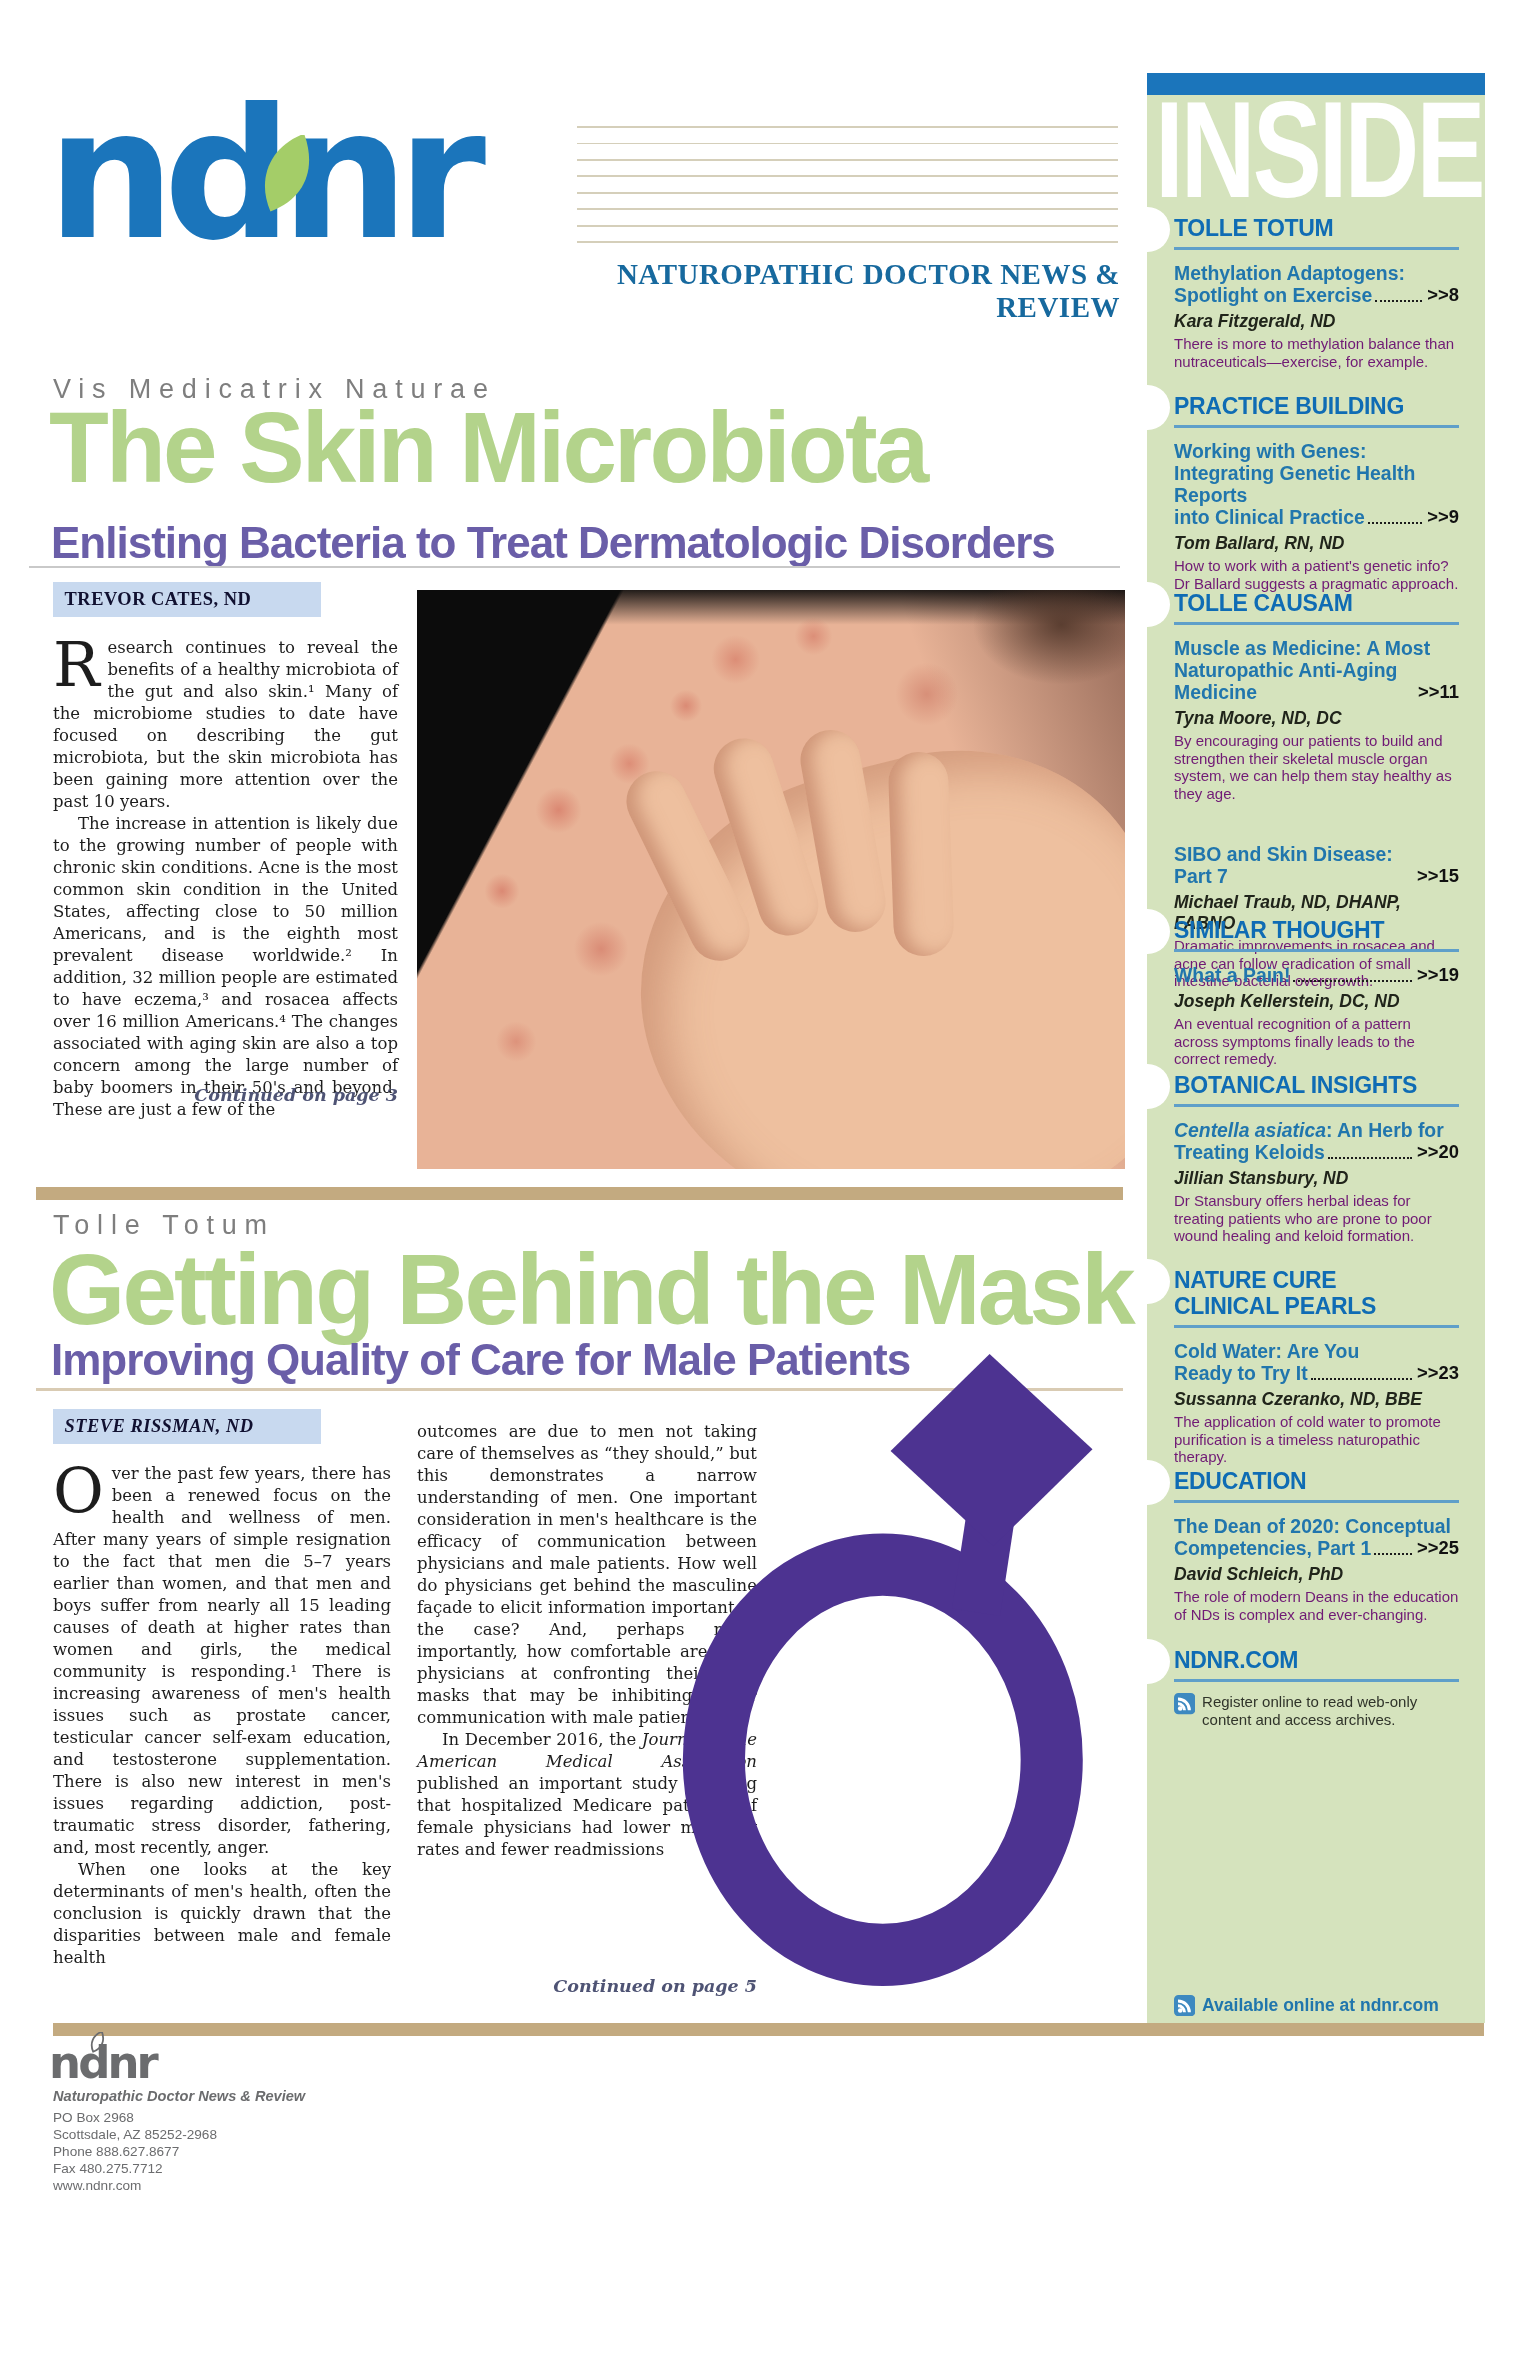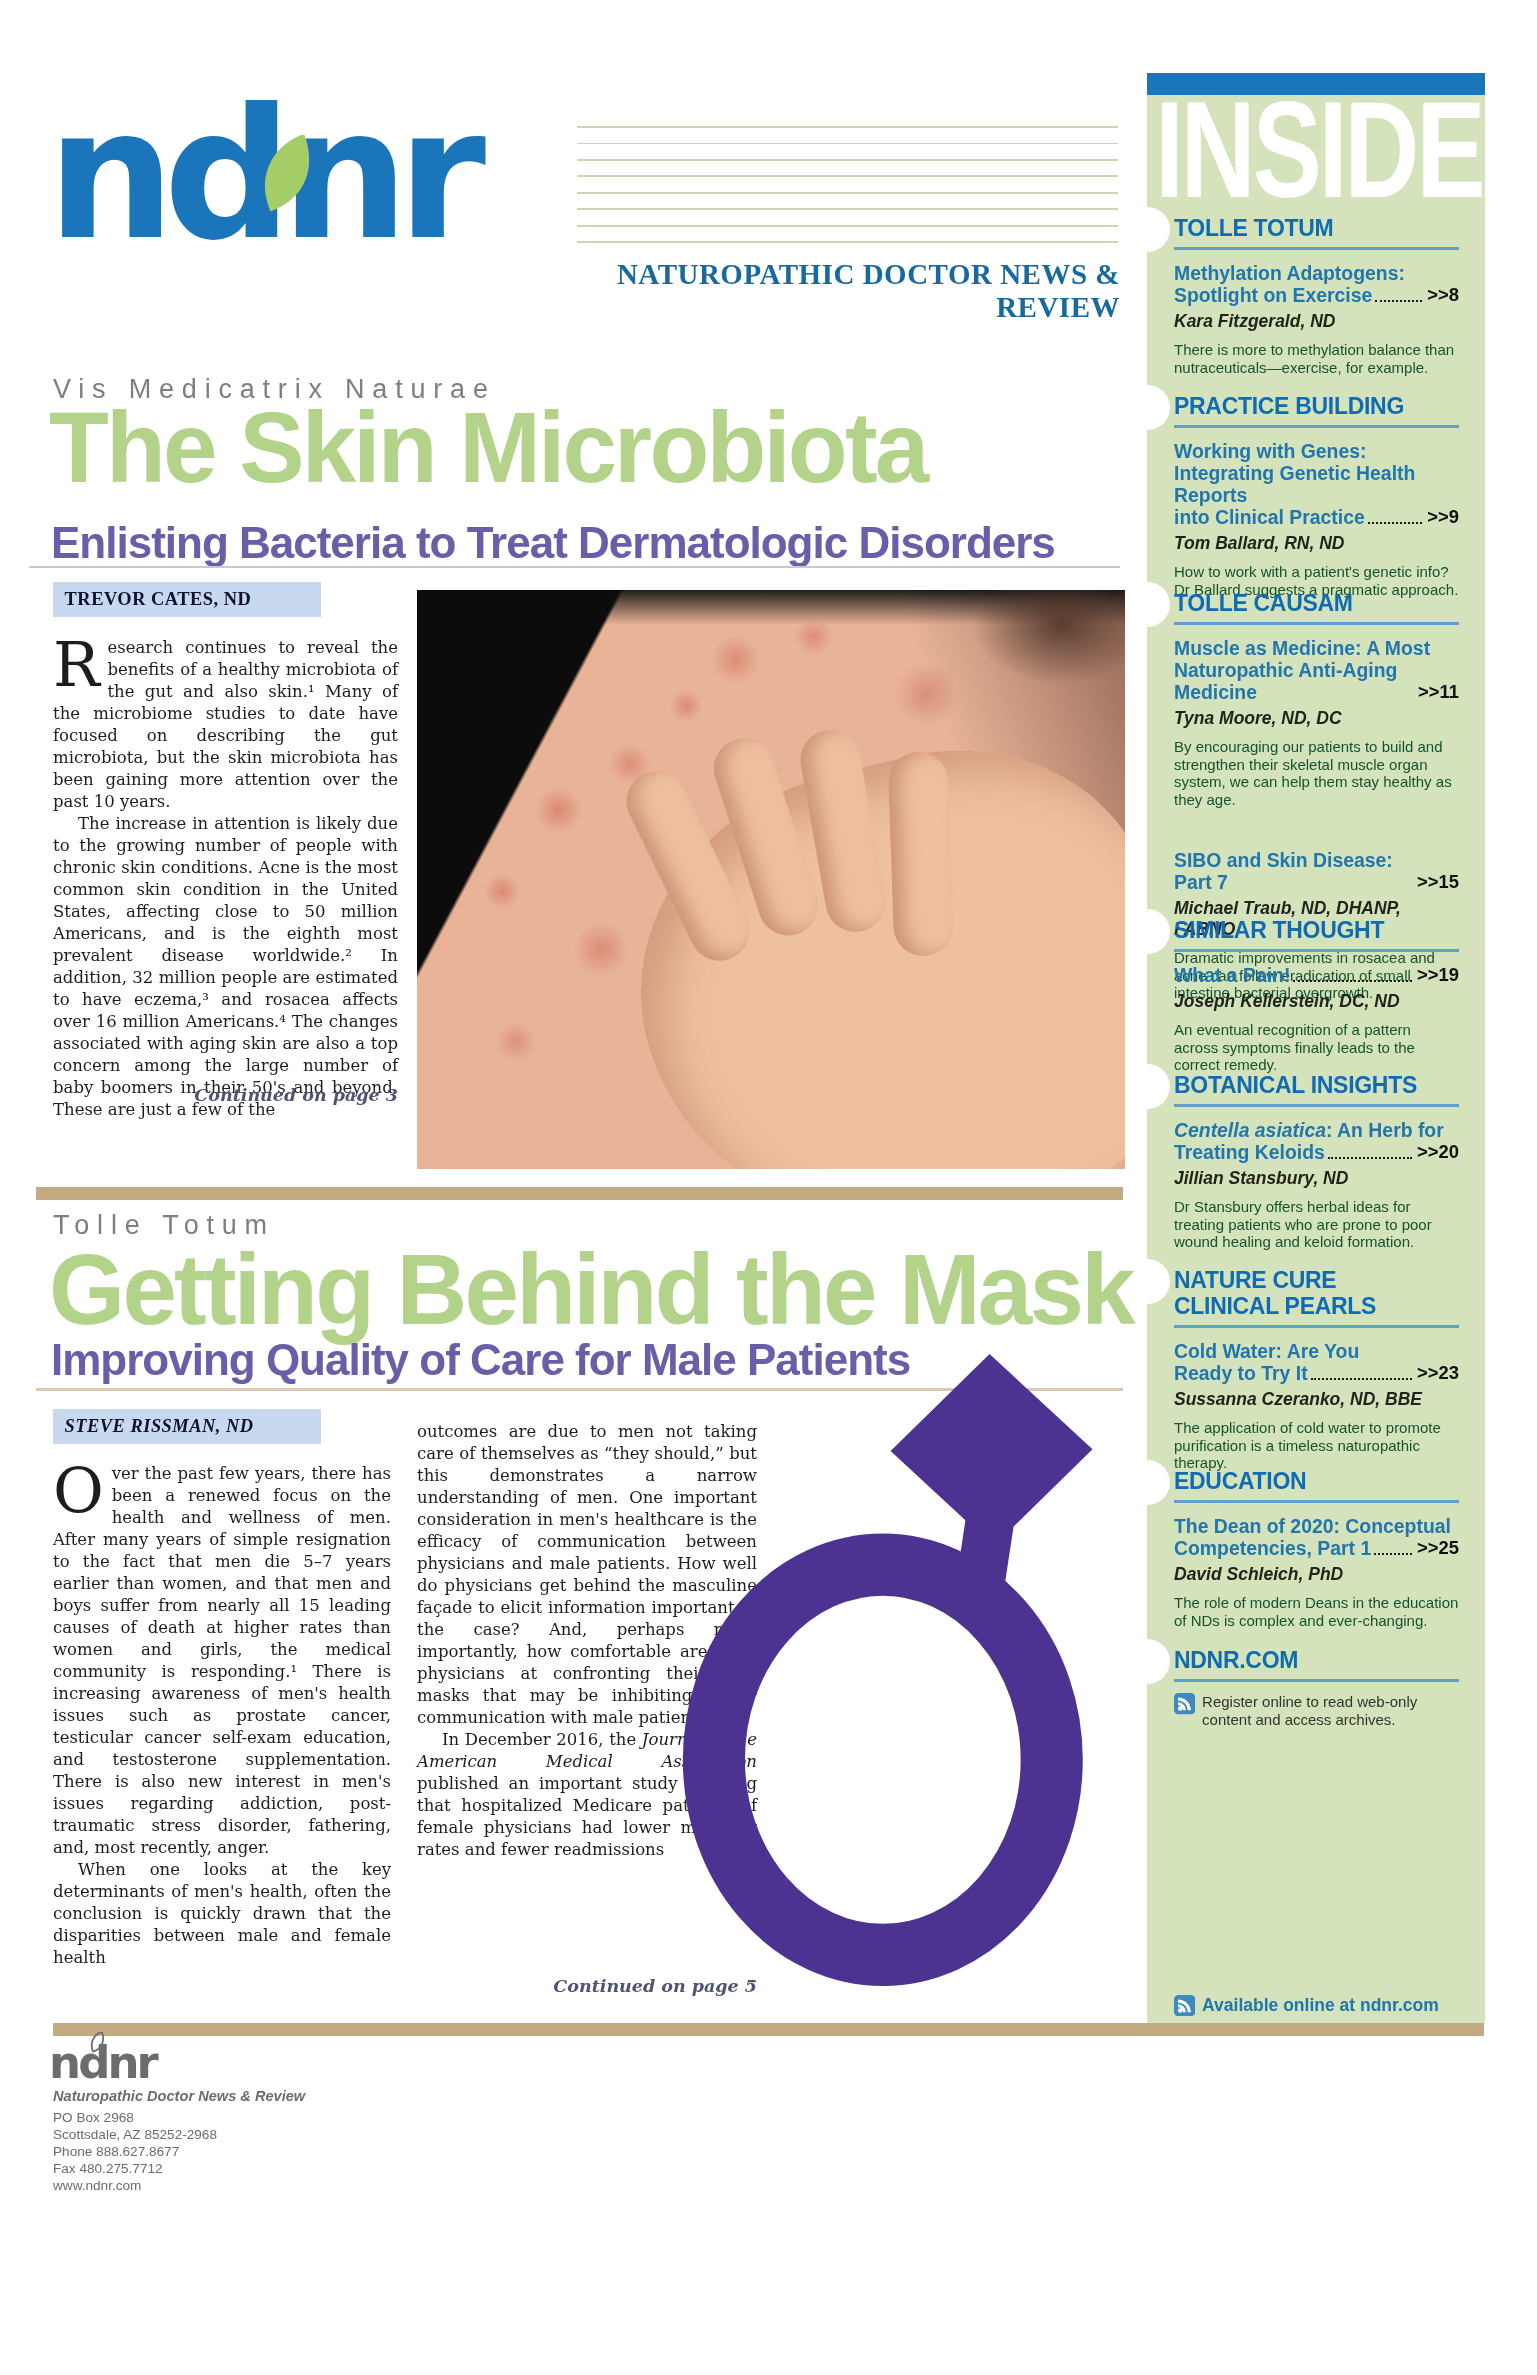--- a/index.html
+++ b/index.html
@@ -90,21 +90,21 @@
            line-height:26px;white-space:pre-line;}
   .sb-headrule{height:2.9px;background:#5f9fc9;margin-top:5.8px;}
   .sb-item{margin-top:12.6px;}
   .sb-item + .sb-item{margin-top:41px;}
   .sb-tline{color:var(--entry-blue);font-size:19.4px;font-weight:700;line-height:22px;}
   .sb-tline em{font-style:italic;}
   .sb-trow{display:flex;align-items:flex-end;}
   .sb-dots{flex:1;border-bottom:2.9px dotted #1b1b1b;margin:0 4.9px 3.9px 2.9px;}
   .sb-page{color:#111;font-size:18.4px;font-weight:800;flex:none;}
   .sb-author{font-style:italic;font-weight:700;font-size:17.5px;color:#20241a;margin-top:4.9px;}
-  .sb-desc{font-size:15px;line-height:17.5px;color:#14532d;margin-top:9px;}
+  .sb-desc{font-size:15px;line-height:17.5px;color:#701a75;margin-top:3px;}
   .sb-note{display:flex;gap:6.8px;font-size:15px;line-height:17.5px;color:#30342a;margin-top:11.6px;}
   .rss{width:21.3px;height:21.3px;flex:none;}
   .sb-avail{position:absolute;left:27px;top:1900px;display:flex;gap:6.8px;align-items:center;
             color:var(--entry-blue);font-size:17.5px;font-weight:700;}
 
   
   .foot-tan{left:53px;top:2023px;width:1431px;height:12.6px;}
   .foot-logo{position:absolute;left:49px;top:2040px;font-family:"DejaVu Sans",sans-serif;
              font-weight:bold;font-size:45px;letter-spacing:-2.9px;color:#6b6c6e;line-height:1;}
   .leaf-foot{position:absolute;left:88px;top:2032px;width:19.4px;height:23px;}

